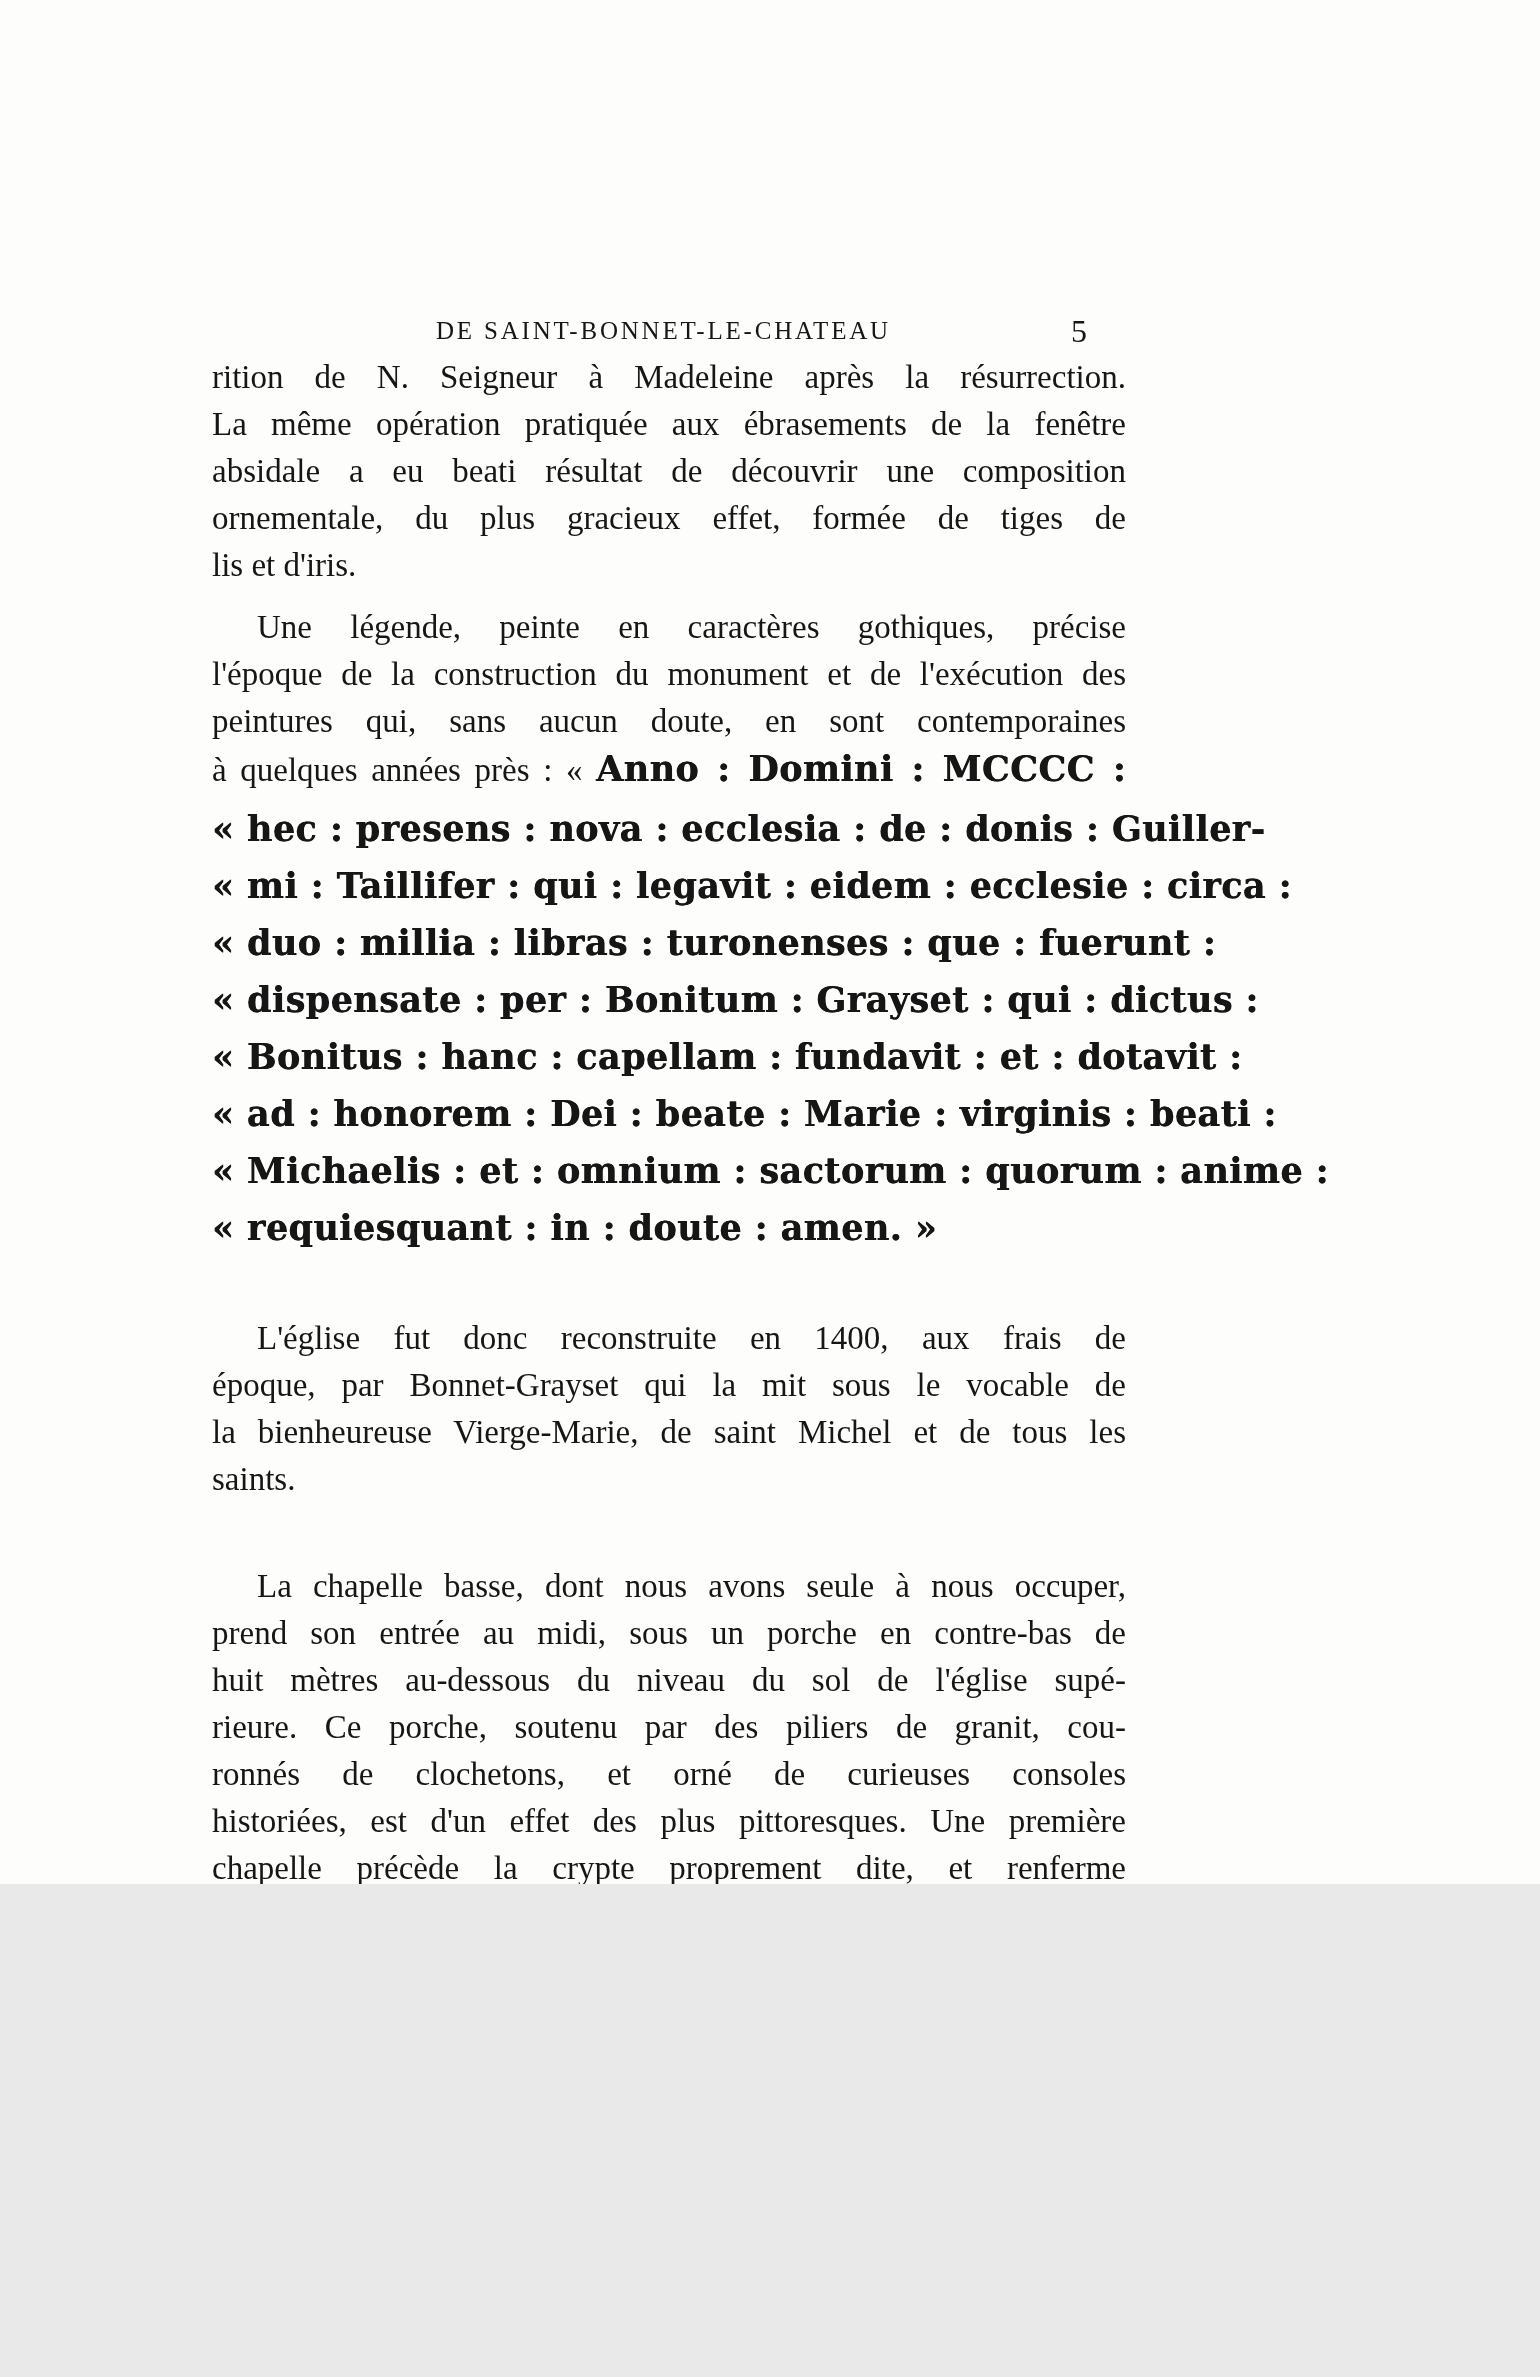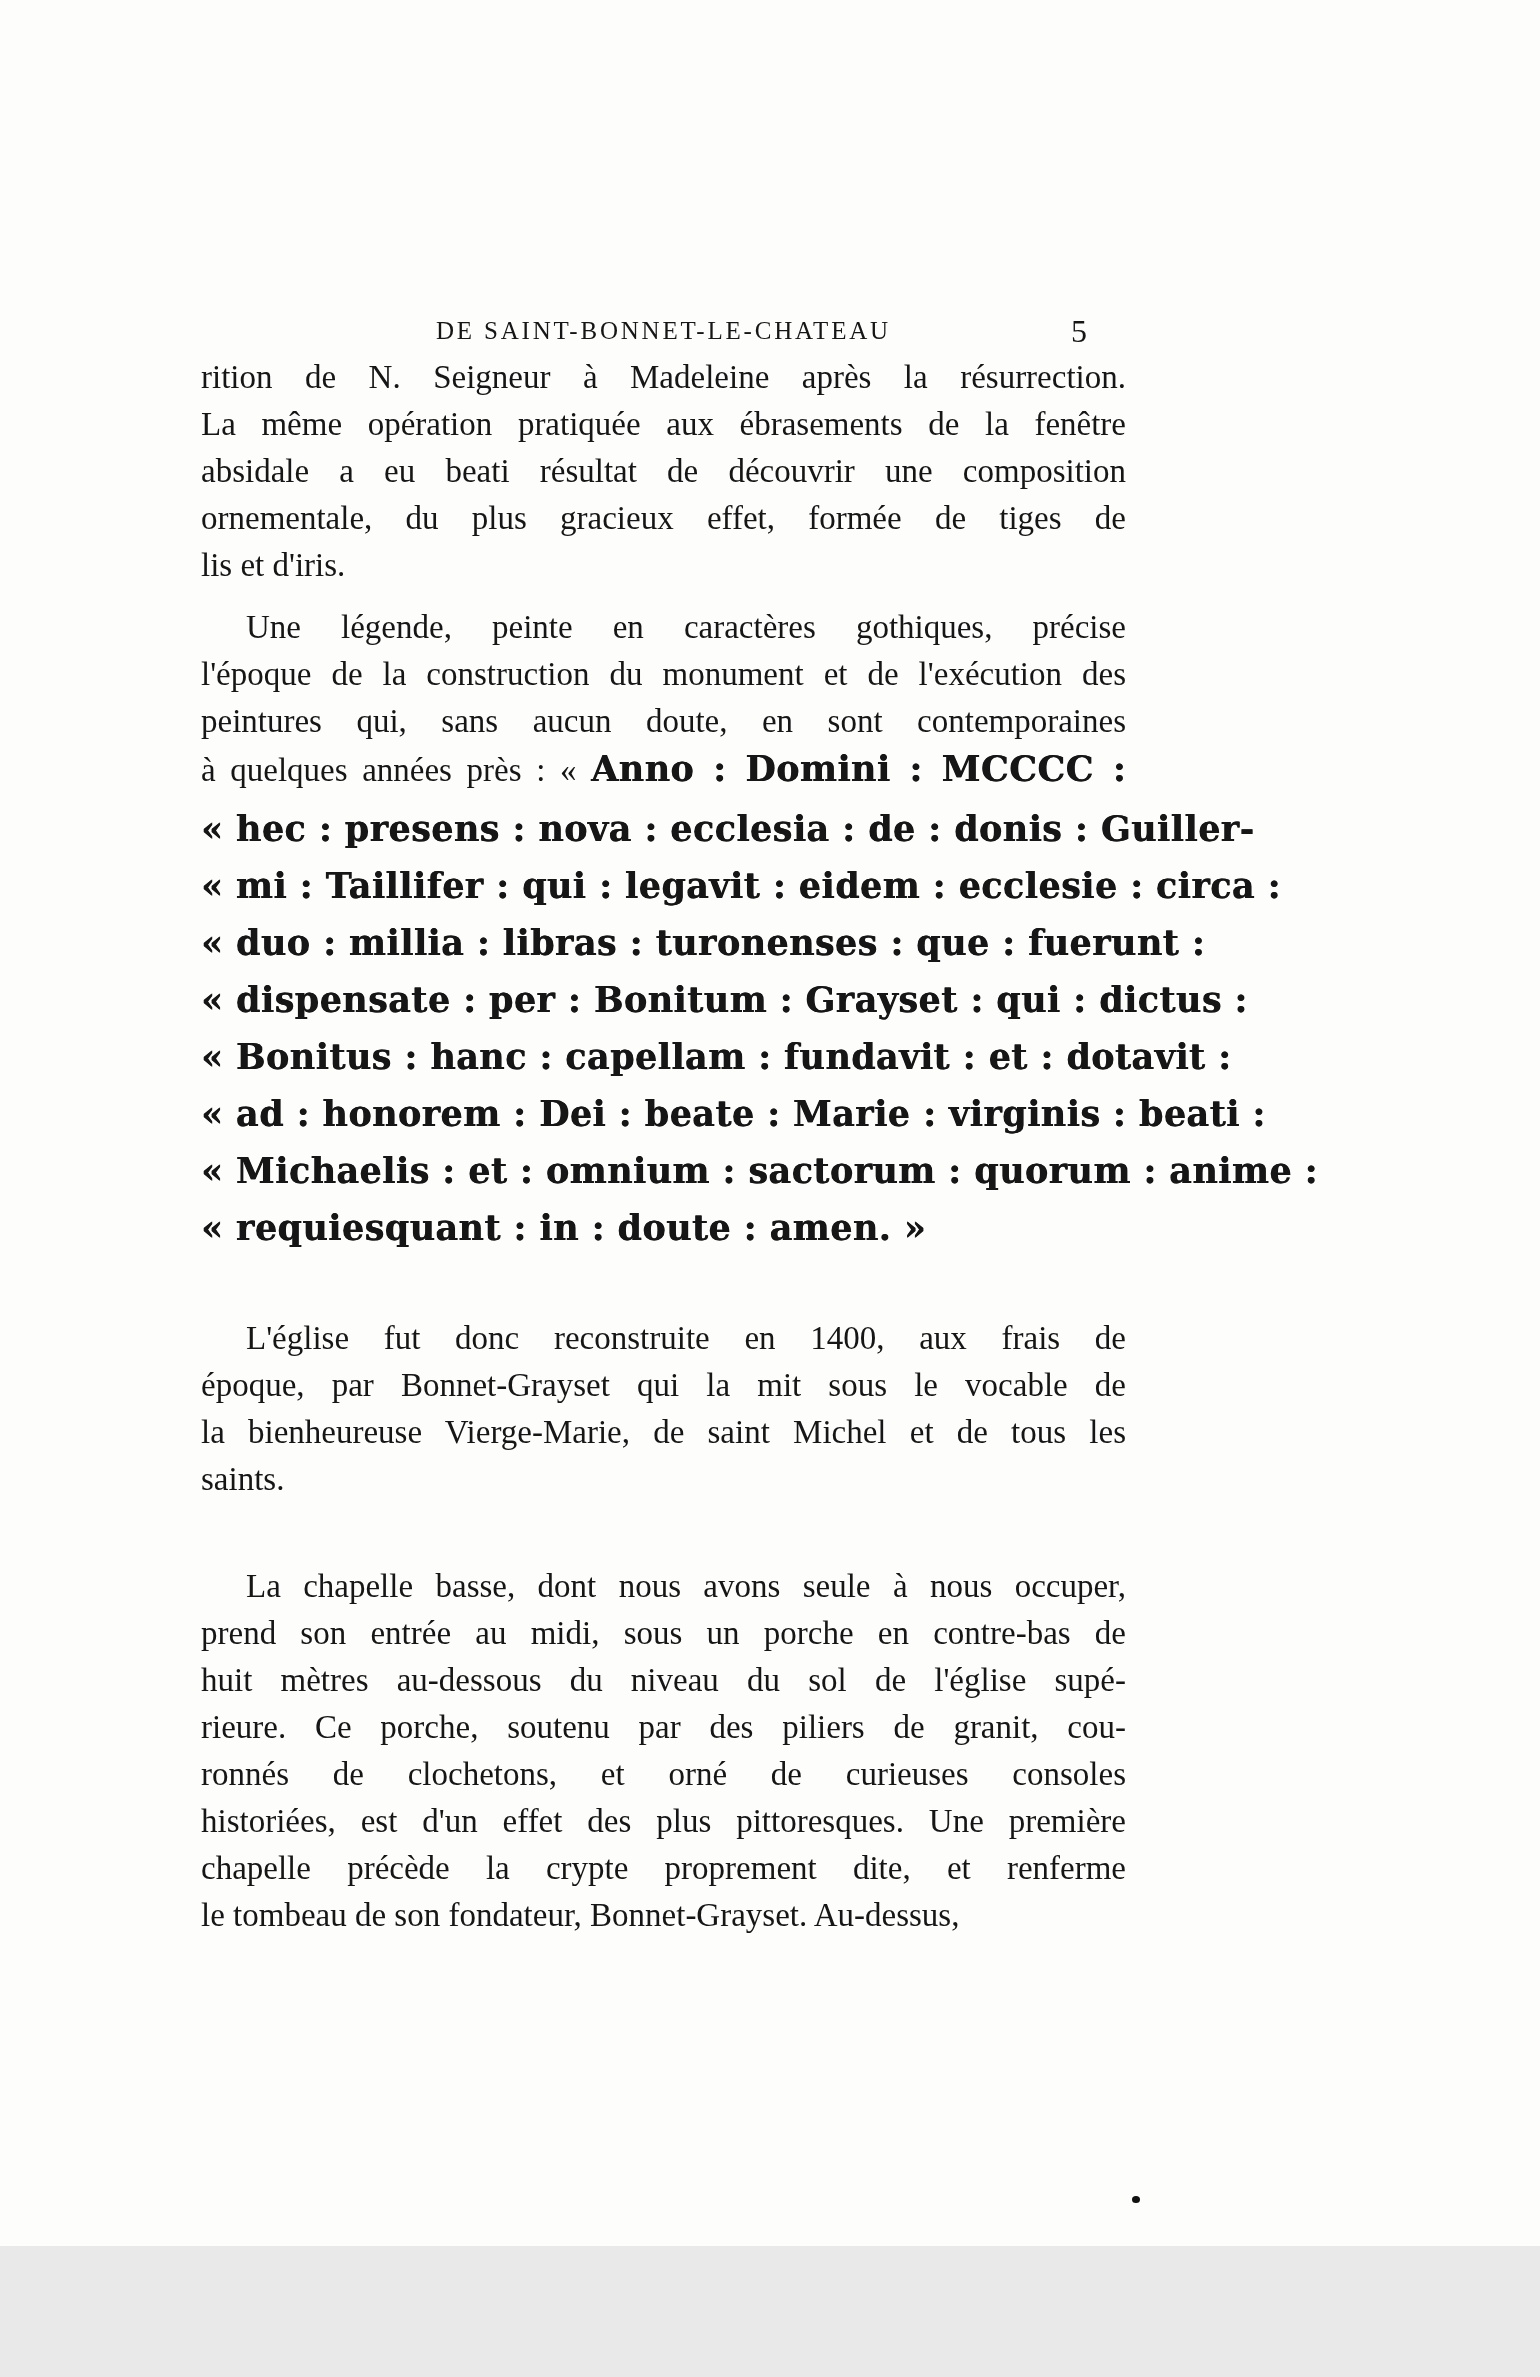--- a/index.html
+++ b/index.html
@@ -3,21 +3,21 @@
 <meta charset="utf-8">
 <style>
   html, body {
     margin: 0;
     padding: 0;
     background: #e9e9e9;
   }
   #page {
     position: relative;
     width: 1541px;
-    height: 2246px;
+    height: 1884px;
     background: var(--paper, #fdfdfc);
     overflow: hidden;
     font-family: "Liberation Serif", serif;
     color: var(--ink, #161616);
   }
   #content {
     position: absolute;
     left: 201px;
     top: 0;
     width: 925px;
@@ -47,20 +47,21 @@
   }
   .block {
     position: absolute;
     left: 0;
     width: 100%;
   }
   .block .line {
     text-align: justify;
     text-align-last: justify;
     white-space: nowrap;
+    margin-left: 11px;
   }
   .roman-block .line {
     height: 47px;
     line-height: 47px;
     font-size: 33px;
   }
   .gothic-block .line {
     height: 57px;
     line-height: 57px;
   }

